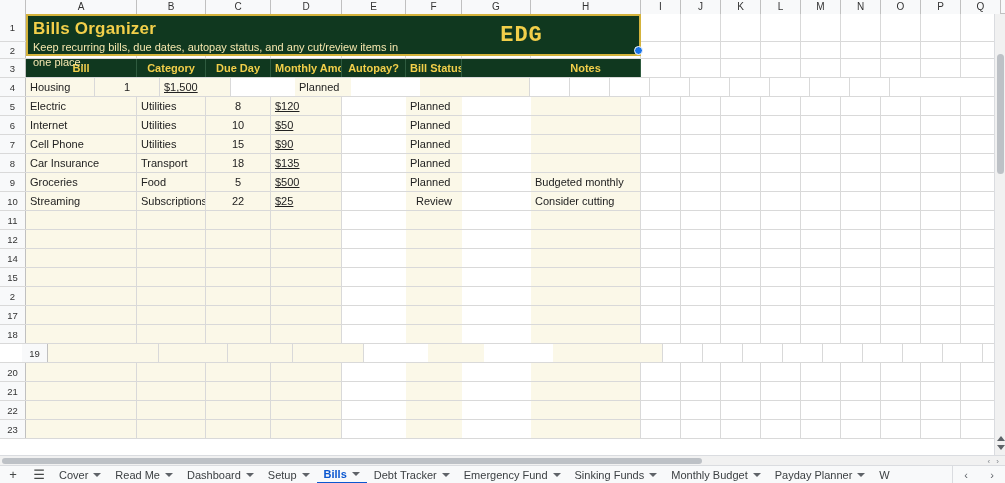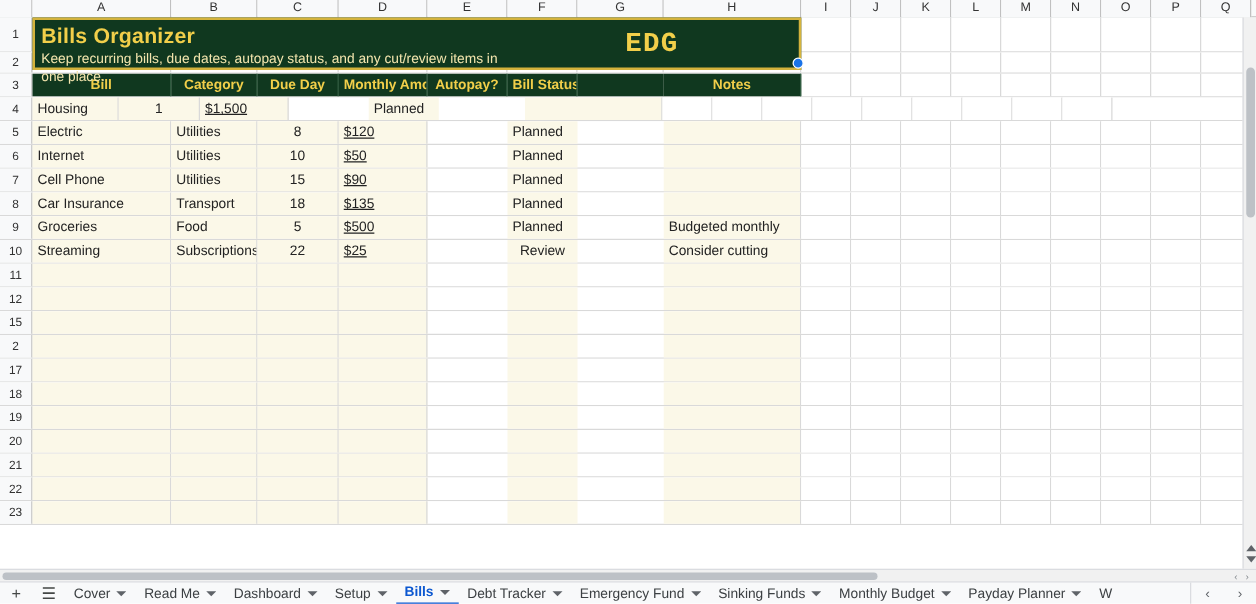--- a/index.html
+++ b/index.html
@@ -618,20 +618,44 @@
       <div class="cell w-gen outside"></div>
       <div class="cell w-gen outside"></div>
       <div class="cell w-gen outside"></div>
       <div class="cell w-gen outside"></div>
       <div class="cell w-gen outside"></div>
       <div class="cell w-gen outside"></div>
       <div class="cell w-gen outside"></div>
     </div>
 
 
+    <div class="row empty-row" style="height:19px; line-height:19px;">
+      <div class="rowhead">14</div>
+      <div class="cell w-a"></div>
+      <div class="cell w-b"></div>
+      <div class="cell w-c"></div>
+      <div class="cell w-d"></div>
+      <div class="cell w-e dropdown-cell">
+          <span class="dd-arrow"></span>
+        </div>
+      <div class="cell w-f" style="border-right:none;"></div>
+      <div class="cell w-g dropdown-cell">
+          <span class="dd-arrow"></span>
+        </div>
+      <div class="cell w-h"></div>
+      <div class="cell w-i outside"></div>
+      <div class="cell w-gen outside"></div>
+      <div class="cell w-gen outside"></div>
+      <div class="cell w-gen outside"></div>
+      <div class="cell w-gen outside"></div>
+      <div class="cell w-gen outside"></div>
+      <div class="cell w-gen outside"></div>
+      <div class="cell w-gen outside"></div>
+      <div class="cell w-gen outside"></div>
+    </div>
 
     <div class="row empty-row" style="height:19px; line-height:19px;">
       <div class="rowhead">15</div>
       <div class="cell w-a"></div>
       <div class="cell w-b"></div>
       <div class="cell w-c"></div>
       <div class="cell w-d"></div>
       <div class="cell w-e dropdown-cell">
           <span class="dd-arrow"></span>
         </div>
@@ -719,21 +743,21 @@
       <div class="cell w-gen outside"></div>
       <div class="cell w-gen outside"></div>
       <div class="cell w-gen outside"></div>
       <div class="cell w-gen outside"></div>
       <div class="cell w-gen outside"></div>
       <div class="cell w-gen outside"></div>
       <div class="cell w-gen outside"></div>
       <div class="cell w-gen outside"></div>
     </div>
 
-    <div class="row empty-row" style="height:19px; line-height:19px;">
+    <div class="row empty-row" style="height:19px; line-height:19px;padding-left:22px;">
       <div class="rowhead">19</div>
       <div class="cell w-a"></div>
       <div class="cell w-b"></div>
       <div class="cell w-c"></div>
       <div class="cell w-d"></div>
       <div class="cell w-e dropdown-cell">
           <span class="dd-arrow"></span>
         </div>
       <div class="cell w-f" style="border-right:none;"></div>
       <div class="cell w-g dropdown-cell">

